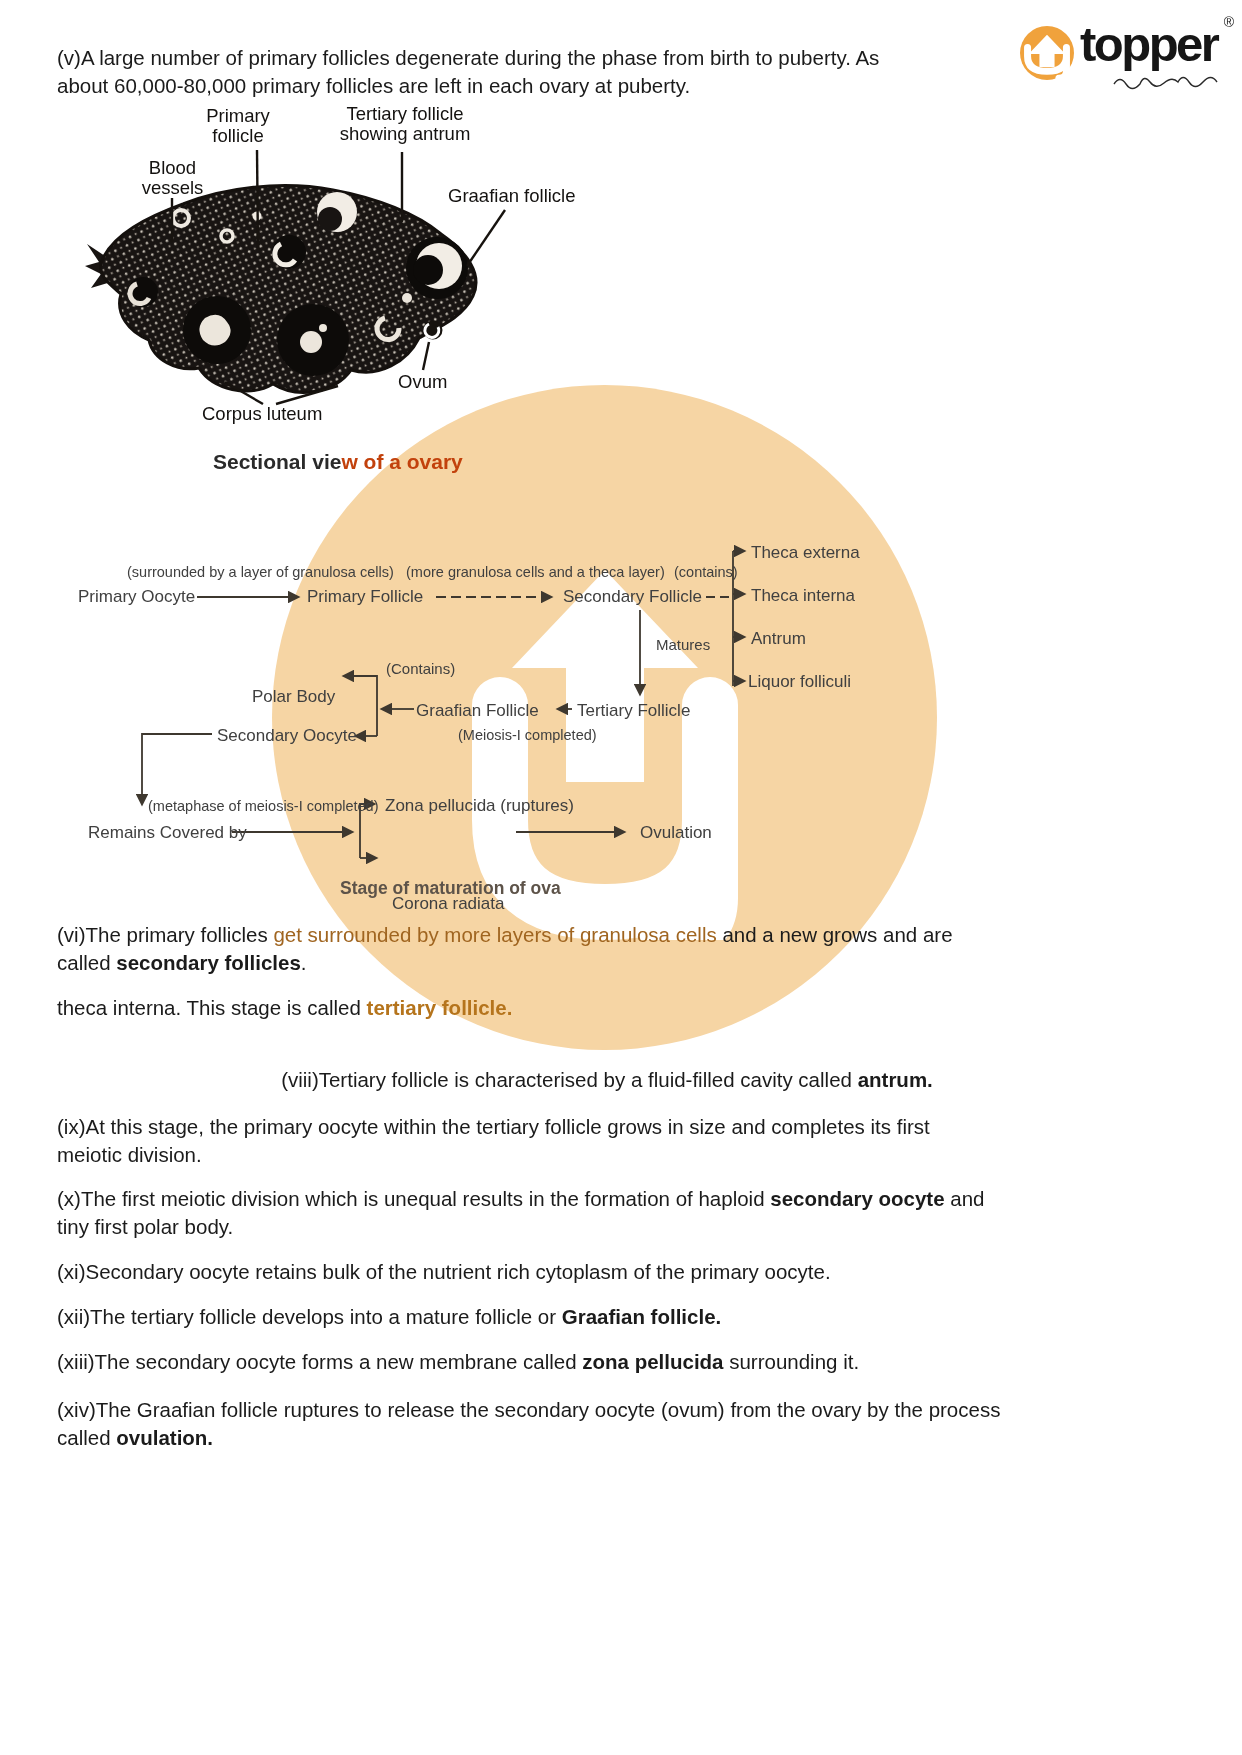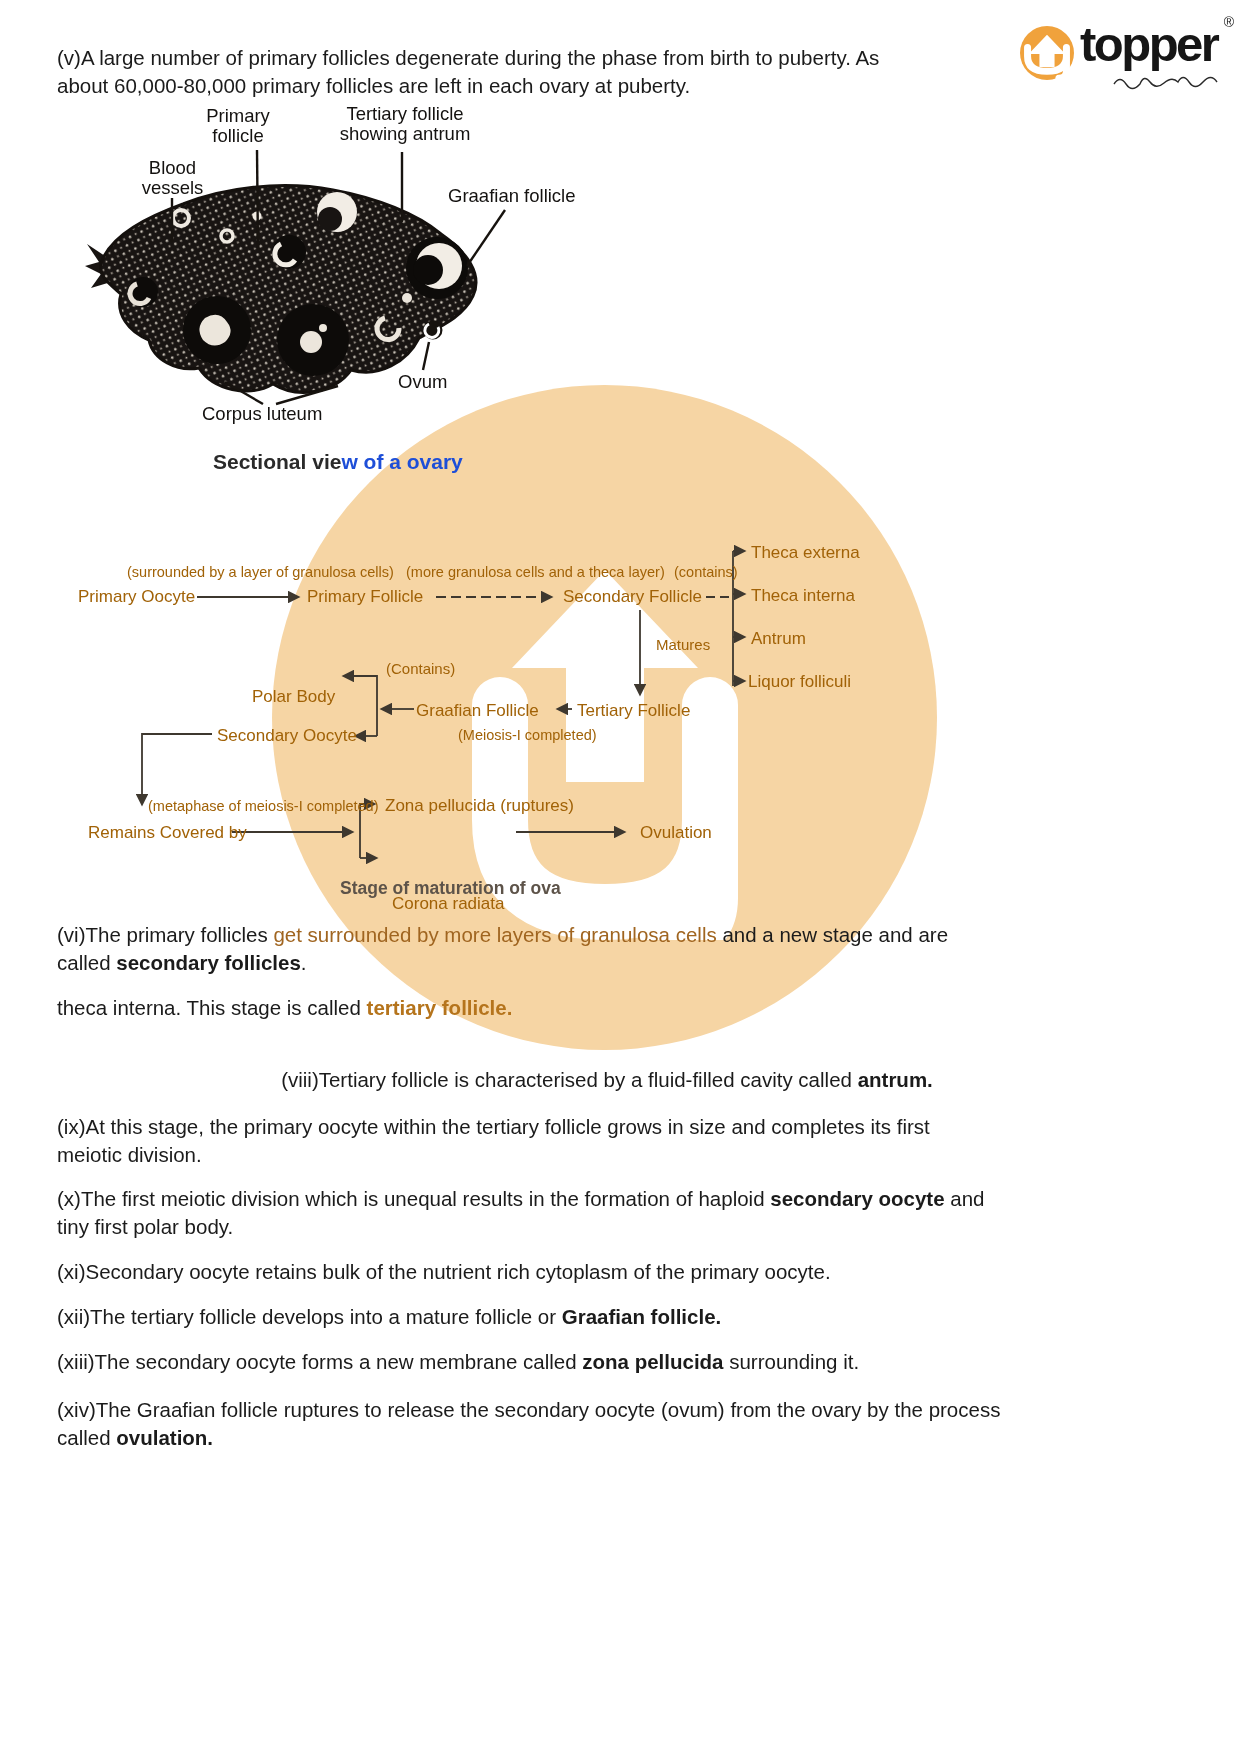--- a/index.html
+++ b/index.html
@@ -20,21 +20,21 @@
              letter-spacing:-2.5px;color:#161616;}
   .logo-reg{position:absolute;right:2px;top:6px;font-size:14px;color:#222;}
   
   .watermark{position:absolute;left:272px;top:385px;width:665px;height:665px;border-radius:50%;
              z-index:1;}
   
   .dl{position:absolute;font-size:18.5px;color:#141210;white-space:pre-line;z-index:4;line-height:1.1;}
   .dl.c{text-align:center;}
   .cap{position:absolute;font-size:21px;font-weight:bold;z-index:4;white-space:nowrap;}
   
-  .fl{position:absolute;font-size:17px;color:#a16207;white-space:nowrap;z-index:4;}
+  .fl{position:absolute;font-size:17px;color:#404040;white-space:nowrap;z-index:4;}
   .fl.s{font-size:14.5px;}
   .fl.capf{font-size:17.5px;font-weight:600;color:#5d5349;}
   svg.layer{position:absolute;left:0;top:0;z-index:3;pointer-events:none;}
 </style>
 </head>
 <body>
 
 <div class="watermark" style="background:#f6d5a4;">
   <svg width="270" height="420" viewBox="0 0 270 420" style="position:absolute;left:198px;top:135px;">
     <polygon points="135,50 228,148 174,148 174,262 96,262 96,148 42,148" fill="#ffffff"></polygon>
@@ -133,21 +133,21 @@
 <div class="dl c" style="left:120px;top:158px;width:105px;">Blood
 vessels</div>
 <div class="dl c" style="left:183px;top:106px;width:110px;">Primary
 follicle</div>
 <div class="dl c" style="left:310px;top:104px;width:190px;">Tertiary follicle
 showing antrum</div>
 <div class="dl" style="left:448px;top:186px;">Graafian follicle</div>
 <div class="dl" style="left:398px;top:372px;">Ovum</div>
 <div class="dl" style="left:202px;top:404px;">Corpus luteum</div>
 <div class="cap" style="left:213px;top:450px;">
-  <span style="color:#2a2a2a;">Sectional vie</span><span style="color:#1d4ed8;">w of a ovary</span>
+  <span style="color:#2a2a2a;">Sectional vie</span><span style="color:#c2410c;">w of a ovary</span>
 </div>
 
 <div class="fl s" style="left:127px;top:564px;">(surrounded by a layer of granulosa cells)</div>
 <div class="fl s" style="left:380px;top:564px;padding-left:26px;">(more granulosa cells and a theca layer)</div>
 <div class="fl s" style="left:674px;top:564px;">(contains)</div>
 <div class="fl" style="left:78px;top:587px;">Primary Oocyte</div>
 <div class="fl" style="left:307px;top:587px;">Primary Follicle</div>
 <div class="fl" style="left:563px;top:587px;">Secondary Follicle</div>
 <div class="fl" style="left:751px;top:543px;">Theca externa</div>
 <div class="fl" style="left:751px;top:586px;">Theca interna</div>
@@ -166,21 +166,21 @@
 <div class="fl" style="left:392px;top:850px;margin-top:44px;">Corona radiata</div>
 <div class="fl" style="left:640px;top:823px;">Ovulation</div>
 <div class="fl capf" style="left:340px;top:878px;">Stage of maturation of ova</div>
 
 <div id="paras">
     <div class="para" style="top: 44px;">
       <div class="pline"><span>(v)A large number of primary follicles degenerate during the phase from birth to puberty. As</span></div>
       <div class="pline"><span>about 60,000-80,000 primary follicles are left in each ovary at puberty.</span></div>
     </div>
     <div class="para" style="top: 921px;">
-      <div class="pline"><span>(vi)The primary follicles </span><span class="hl">get surrounded by more layers of granulosa cells </span><span>and a new stage and are</span></div>
+      <div class="pline"><span>(vi)The primary follicles </span><span class="hl">get surrounded by more layers of granulosa cells </span><span>and a new grows and are</span></div>
       <div class="pline"><span>called </span><span class="b">secondary follicles</span><span>.</span></div>
     </div>
     <div class="para" style="top: 994px;">
       <div class="pline"><span>theca interna. This stage is called </span><span class="hlb">tertiary follicle.</span></div>
     </div>
     <div class="para" style="top: 1066px; text-align: center;">
       <div class="pline"><span>(viii)Tertiary follicle is characterised by a fluid-filled cavity called </span><span class="b">antrum.</span></div>
     </div>
     <div class="para" style="top: 1113px;">
       <div class="pline"><span>(ix)At this stage, the primary oocyte within the tertiary follicle grows in size and completes its first</span></div>

